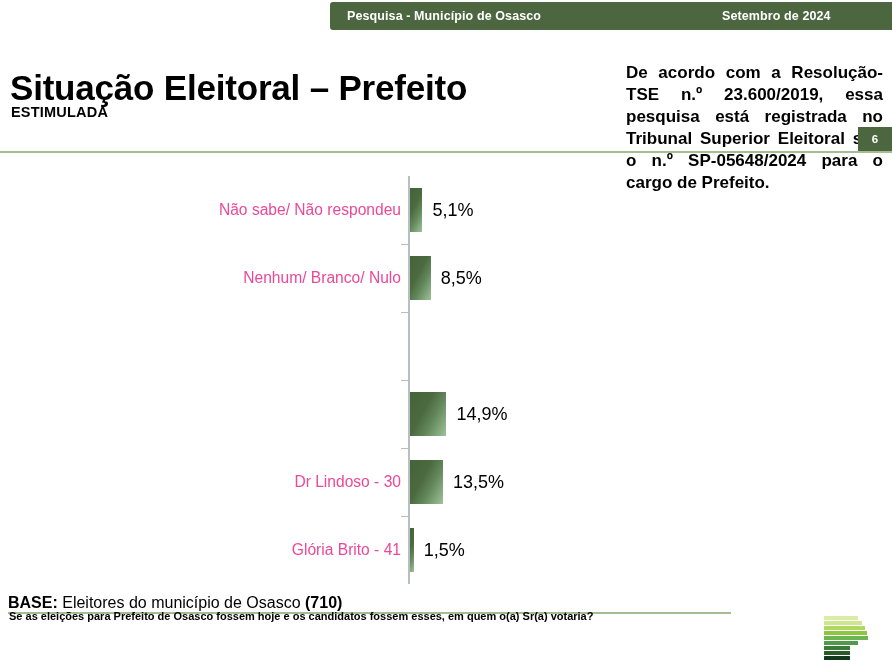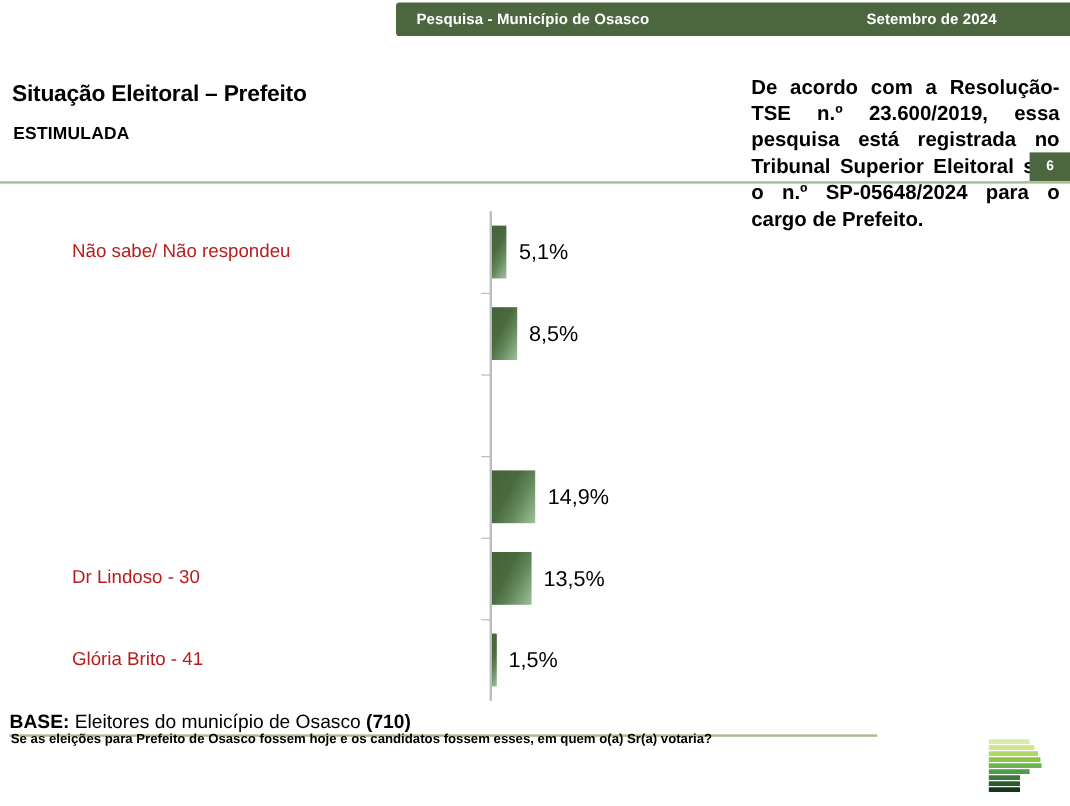--- a/index.html
+++ b/index.html
@@ -73,21 +73,21 @@
     display: flex;
     align-items: center;
     justify-content: center;
   }
 
   
   #slide-title {
     position: absolute;
     left: 10px;
     top: 68px;
-    font-size: 19px;
+    font-size: 35px;
     font-weight: bold;
     letter-spacing: -0.2px;
     white-space: nowrap;
   }
   #slide-subtitle {
     position: absolute;
     left: 11px;
     top: 104px;
     font-size: 14.5px;
     font-weight: bold;
@@ -125,23 +125,23 @@
     left: 0px;
     width: 892px;
     height: 68px;
     display: flex;
     align-items: center;
   }
   .cat-label {
     position: absolute;
     left: 60px;
     width: 341px;
-    text-align: left;
+    text-align: right;
     font-size: 15.6px;
-    color: #b91c1c;
+    color: #ec4899;
     white-space: nowrap;
   }
   .bar {
     position: absolute;
     left: 410px;
     height: 44px;
     background: linear-gradient(118deg, #456239 0%, #4C6A40 40%, #62875A 63%, #9EC39B 100%);
   }
   .bar-value {
     position: absolute;
@@ -219,20 +219,21 @@
 <div id="chart">
   <div id="chart-axis"></div>
 
 <div class="chart-row" style="top: 0px;">
       <div class="cat-label">Não sabe/ Não respondeu</div>
       <div class="bar" style="width: 12.4566px; top: 12px;"></div>
       <div class="bar-value" style="left: 432.457px;">5,1%</div>
     </div>
     <div class="tick" style="top: 68px;"></div>
     <div class="chart-row" style="top: 68px;">
+      <div class="cat-label">Nenhum/ Branco/ Nulo</div>
       <div class="bar" style="width: 20.7611px; top: 12px;"></div>
       <div class="bar-value" style="left: 440.761px;">8,5%</div>
     </div>
     <div class="tick" style="top: 136px;"></div>
     <div class="tick" style="top: 204px;"></div>
     <div class="chart-row" style="top: 204px;">
       <div class="bar" style="width: 36.3929px; top: 12px;"></div>
       <div class="bar-value" style="left: 456.393px;">14,9%</div>
     </div>
     <div class="tick" style="top: 272px;"></div>

